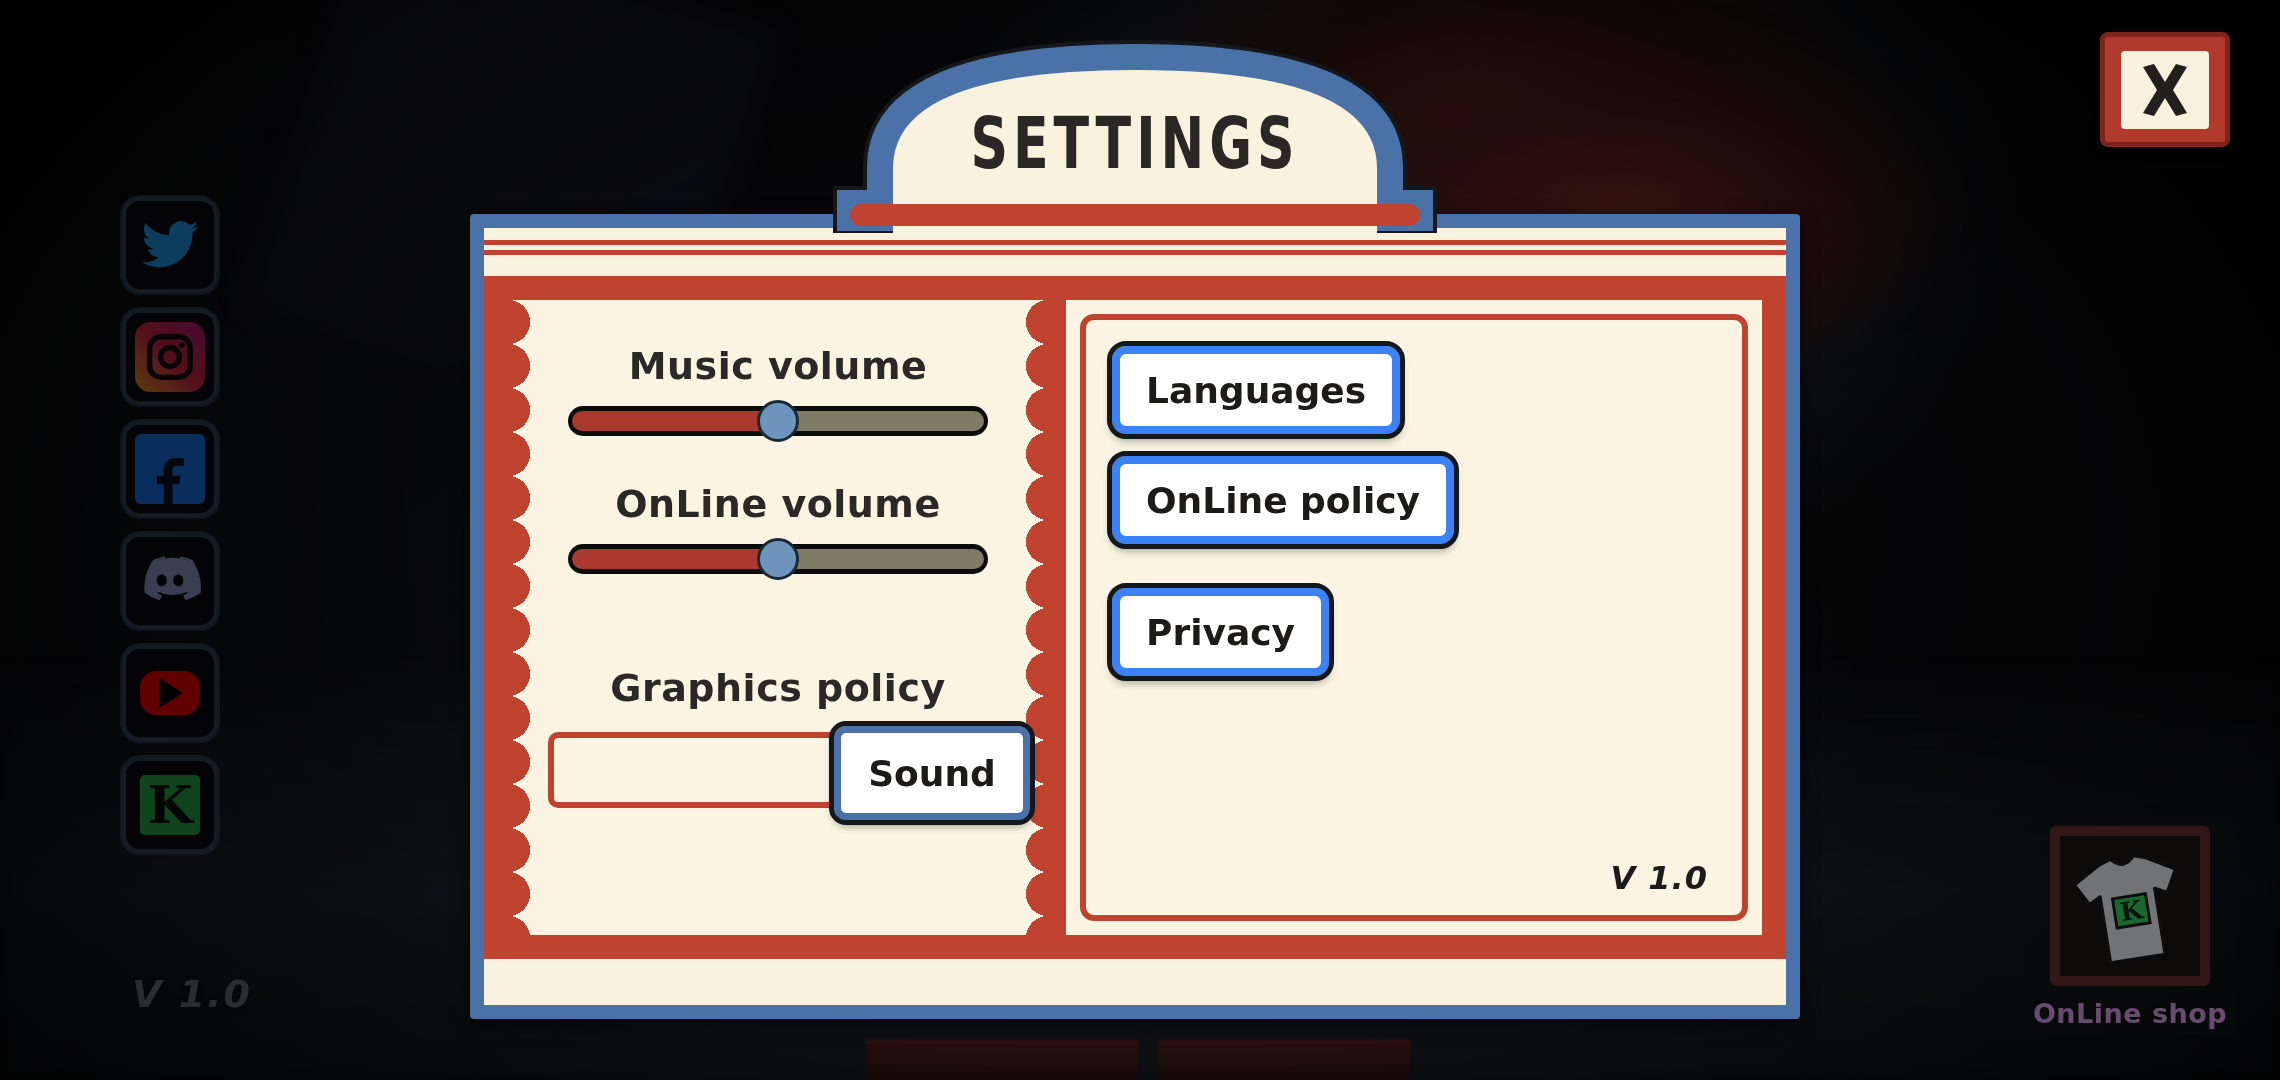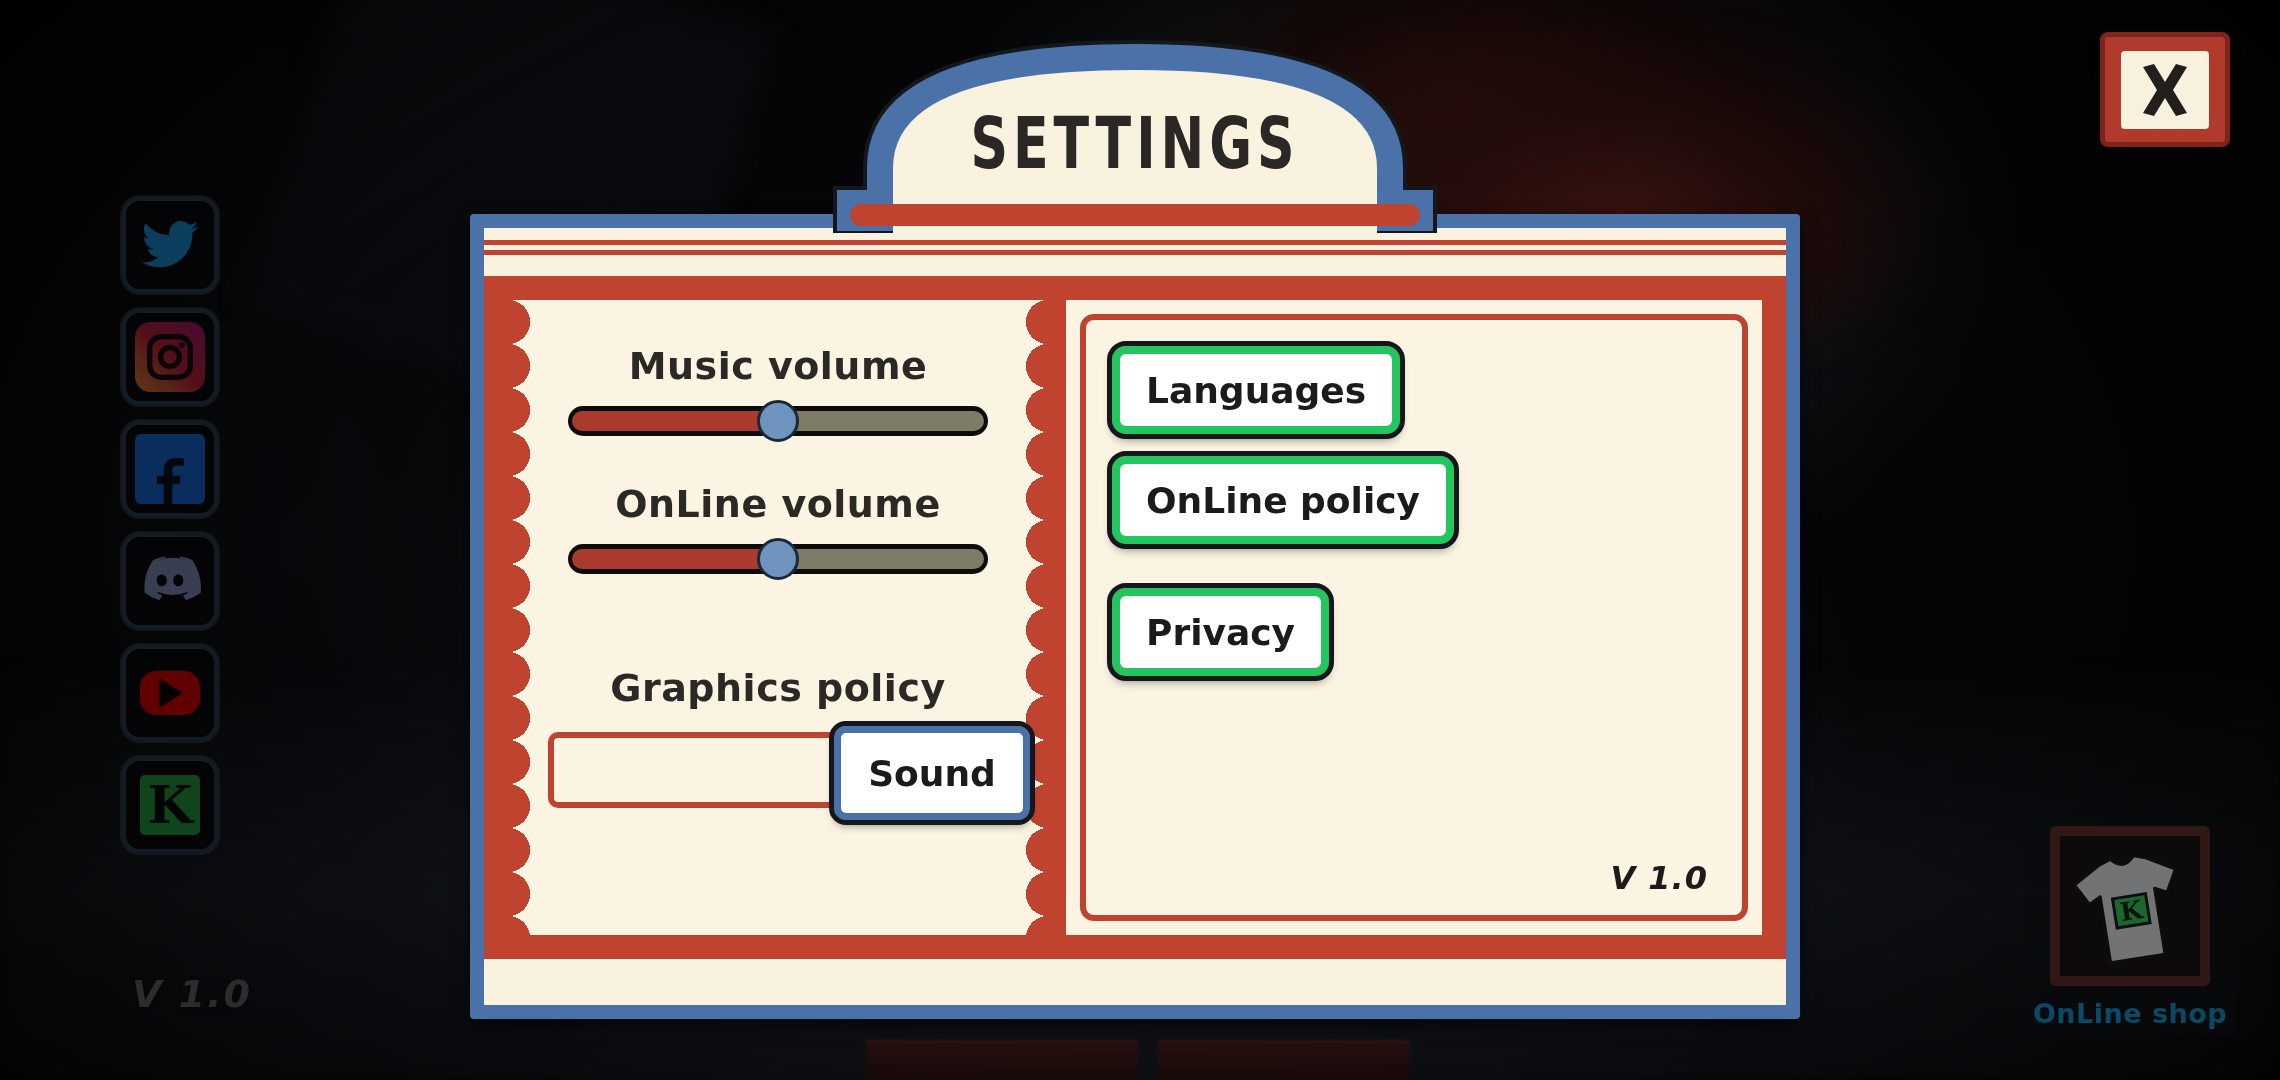--- a/index.html
+++ b/index.html
@@ -168,21 +168,21 @@
     position: absolute;
     left: 50%; top: 52%;
     transform: translate(-50%,-50%) rotate(-9deg);
     width: 118px; height: 108px;
   }
   .shop-label {
     margin-top: 12px;
     font-family: "DejaVu Sans", sans-serif;
     font-weight: 700;
     font-size: 27px;
-    color: #0ea5e9;
+    color: #f0abfc;
     letter-spacing: .5px;
     opacity: .75;
   }
   .shop::after {
     content: "";
     position: absolute; inset: -6px;
     background: rgba(8,10,14,.45);
     pointer-events: none;
   }
 
@@ -389,21 +389,21 @@
     border-radius: 14px;
     padding: 26px 26px 0 26px;
   }
   .btn-grid {
     display: flex;
     flex-wrap: wrap;
     gap: 22px;
   }
   .pill-btn {
     background: #ffffff;
-    border: 8px solid #22c55e;
+    border: 8px solid #3b82f6;
     outline: 5px solid #14181d;
     border-radius: 14px;
     padding: 0 26px;
     height: 88px;
     min-width: 190px;
     display: flex; align-items: center; justify-content: center;
     font-family: "DejaVu Sans", sans-serif;
     font-weight: 700;
     font-size: 36px;
     color: #1d1b19;

